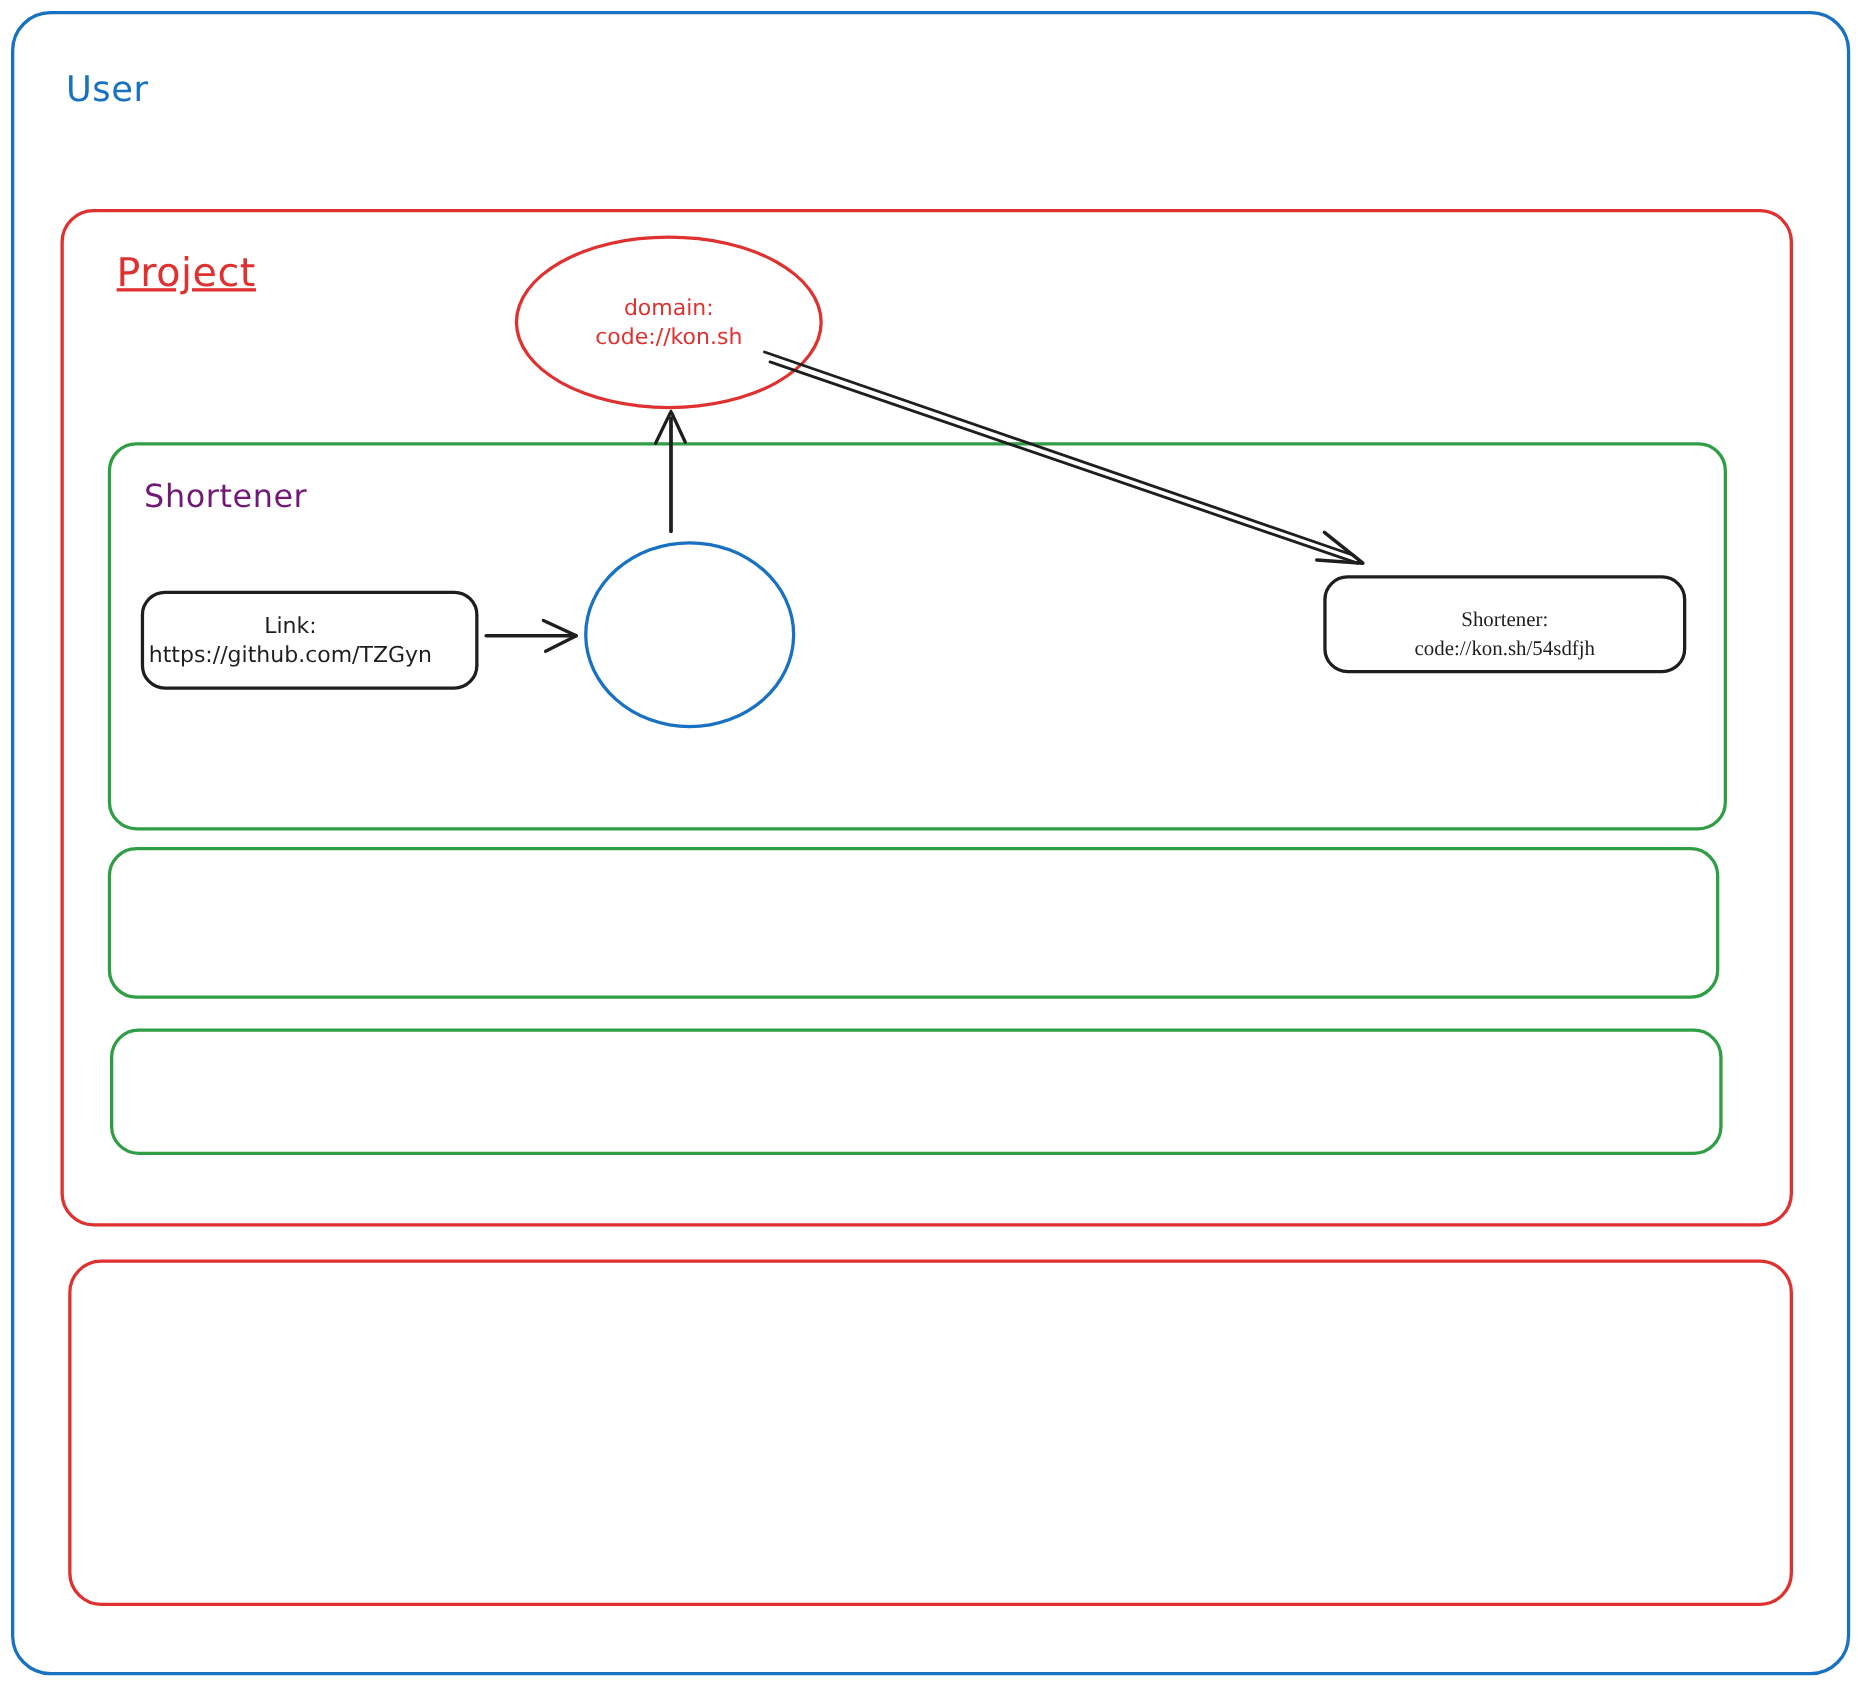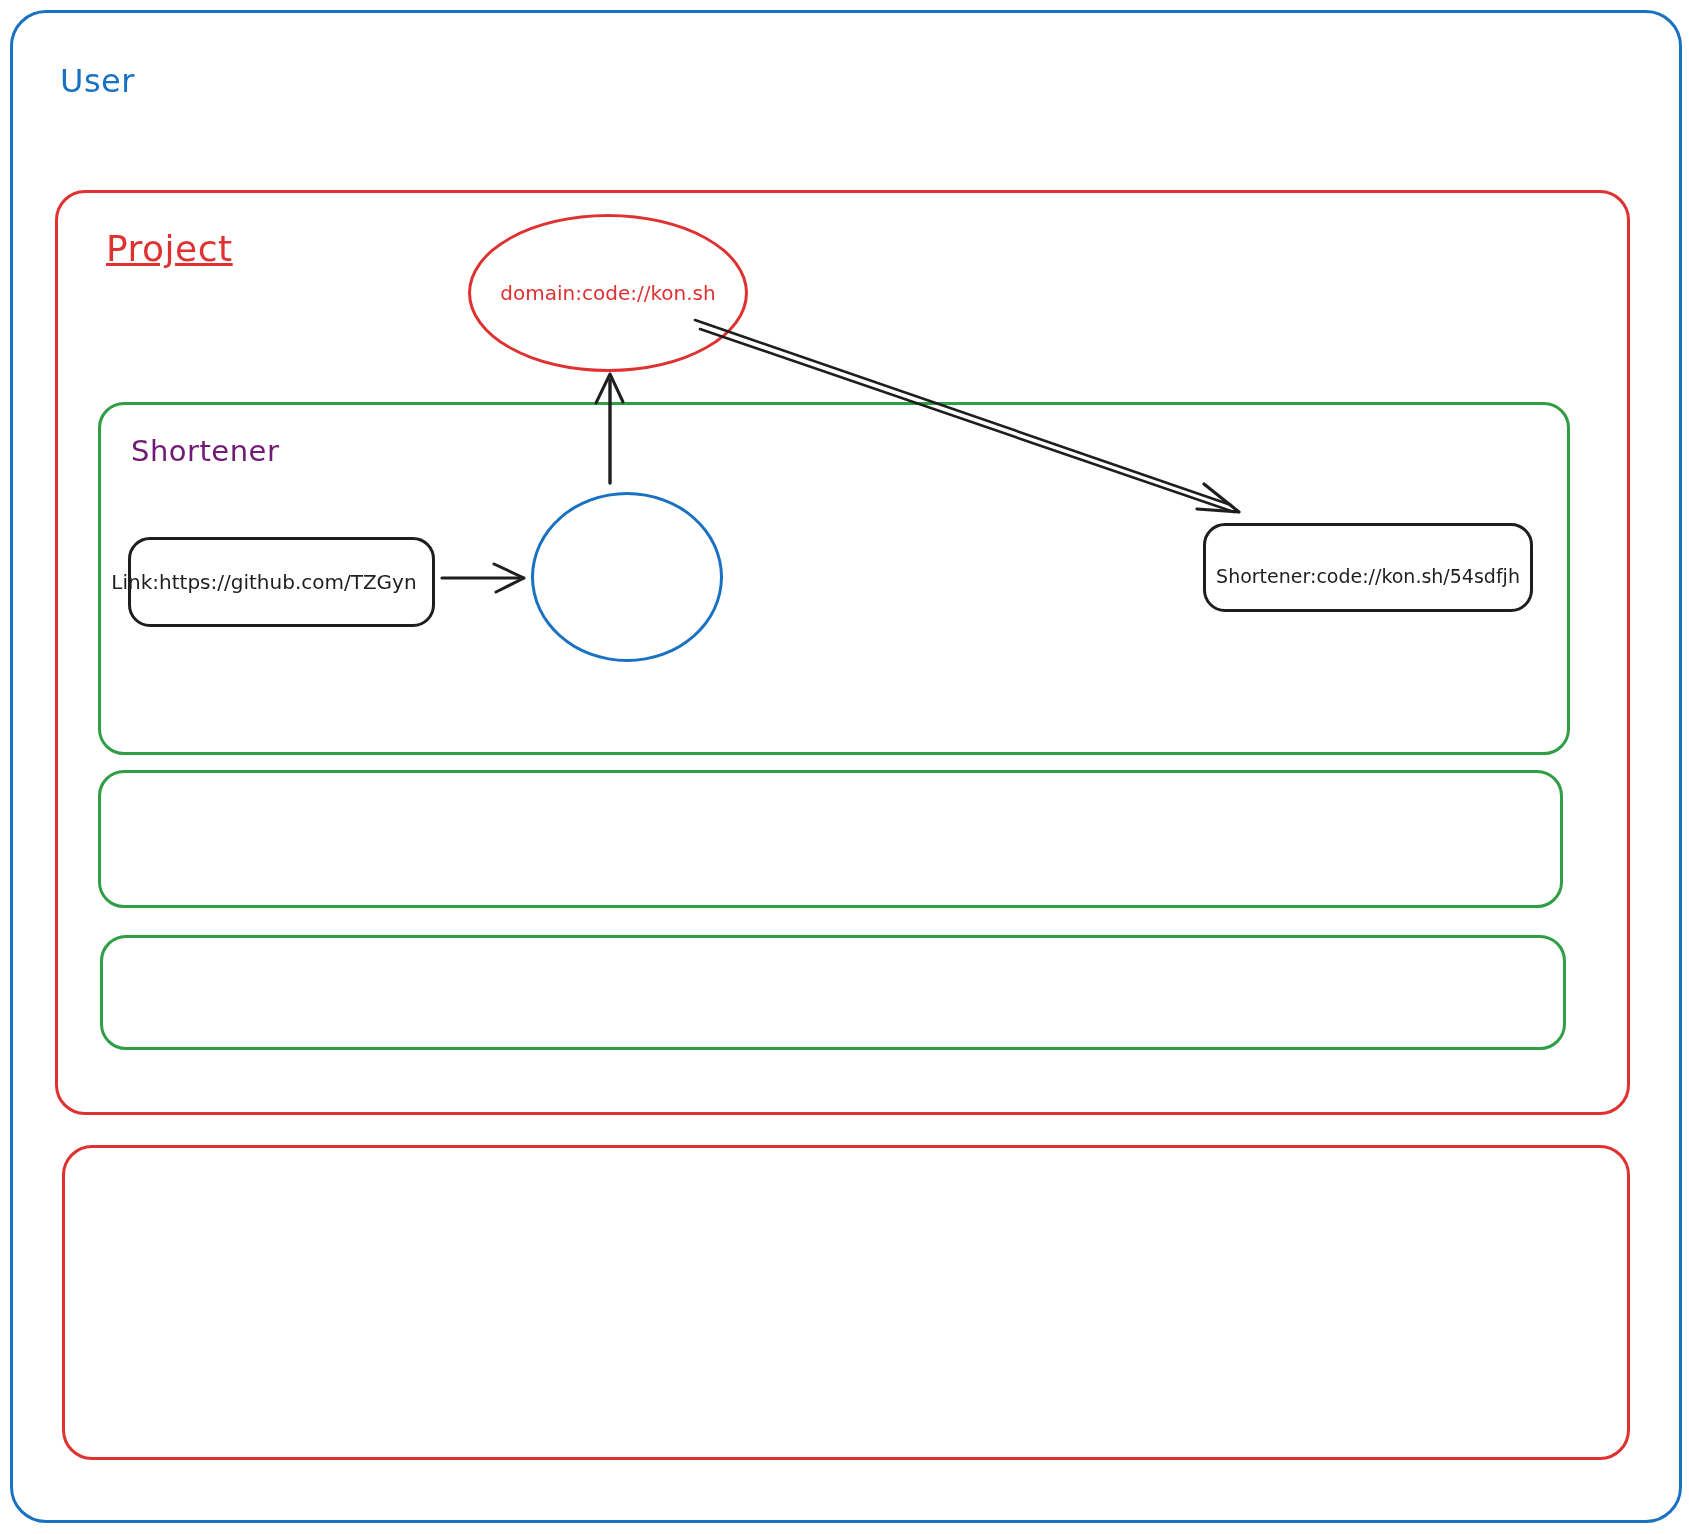--- a/index.html
+++ b/index.html
@@ -33,41 +33,41 @@
     white-space: nowrap;
     letter-spacing: 0.5px;
   }
   .label-user      { left: 60px;  top: 62px;  font-size: 32px; color: #1971c2; }
   .label-project   { left: 106px; top: 228px; font-size: 36px; color: #e03131; text-decoration: underline; }
   .label-shortener { left: 131px; top: 434px; font-size: 29px; color: #701a75; }
 
   .node-text {
     position: absolute;
     display: flex;
-    flex-direction: row;
+    flex-direction: column;
     align-items: center;
     justify-content: center;
     text-align: center;
     line-height: 1.35;
   }
   .text-domain {
     left: 468px; top: 214px; width: 280px; height: 158px;
     font-size: 20px; color: #e03131;
   }
   .text-link {
     left: 128px; top: 537px; width: 272px; height: 90px;
     font-size: 20px; color: #1e1e1e;
   }
   .text-generate {
     left: 531px; top: 492px; width: 192px; height: 170px;
     font-size: 20px; color: #1971c2; line-height: 1.25;
   }
   .text-result {
     left: 1203px; top: 523px; width: 330px; height: 108px;
-    font-size: 19px; color: #1e1e1e;
+    font-size: 19px; color: #1e1e1e; font-family: Liberation Serif, serif;
   }
 
   svg.arrows {
     position: absolute;
     left: 0; top: 0;
     width: 1689px;
     height: 1534px;
     pointer-events: none;
   }
   svg.arrows path {

